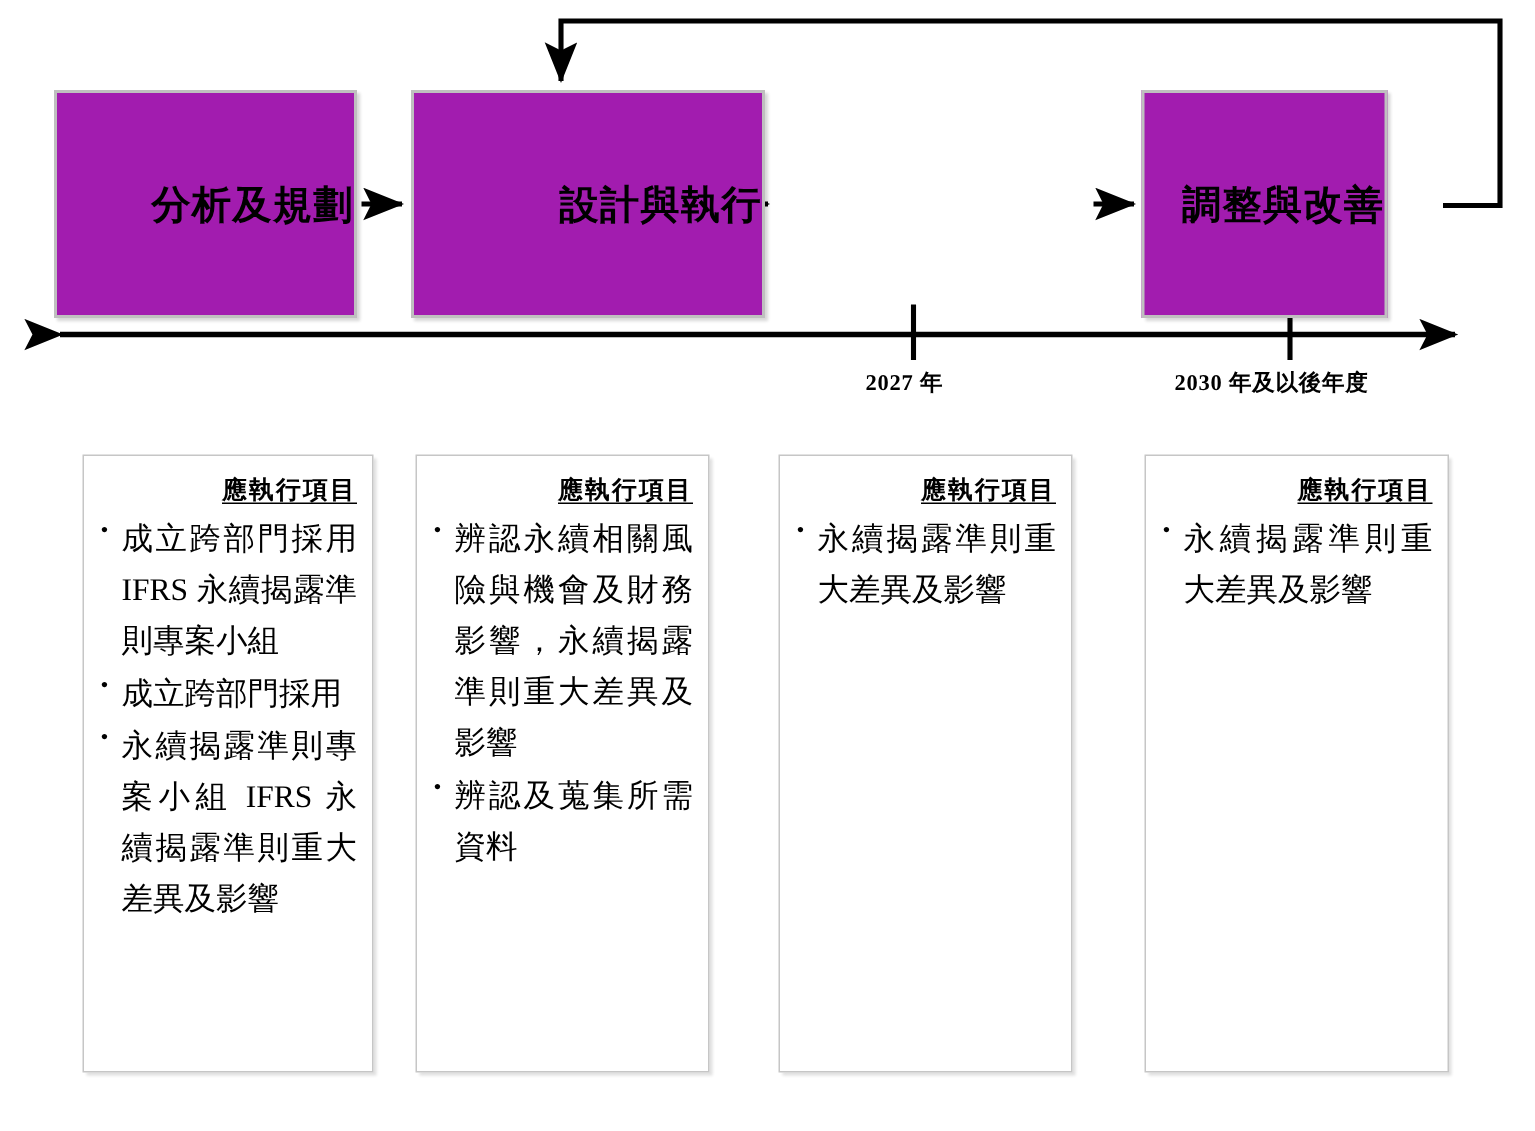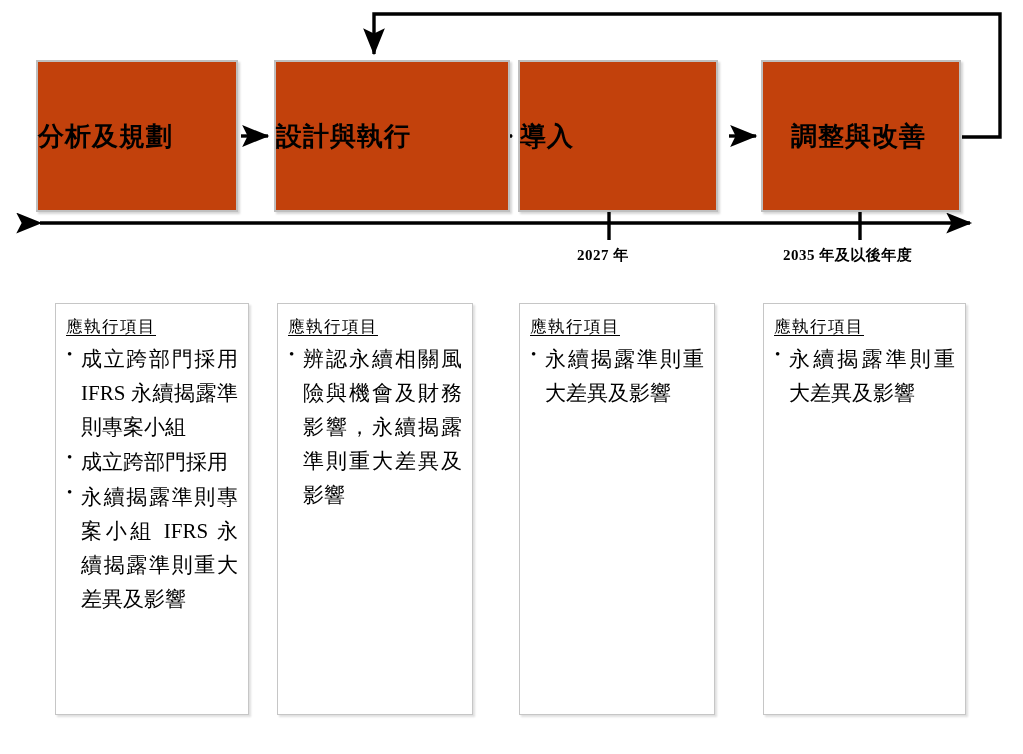--- a/index.html
+++ b/index.html
@@ -20,48 +20,48 @@
     position: absolute;
     left: 0; top: 0;
     width: 1023px;
     height: 754px;
   }
 
   
   .phase-box {
     position: absolute;
     box-sizing: border-box;
-    background: #c2410c;
+    background: #a21caf;
     border: 2px solid #bfbfbf;
     box-shadow: 2px 2px 2px rgba(0,0,0,0.16);
     display: flex;
     align-items: center;
-    justify-content: flex-start;
+    justify-content: flex-end;
   }
   .phase-label {
     font-family: "Liberation Serif", "DejaVu Serif", serif;
     font-weight: bold;
     font-size: 26px;
     letter-spacing: 1px;
     color: #000000;
     white-space: nowrap;
   }
 
   
   .detail-box {
     position: absolute;
     box-sizing: border-box;
     background: #ffffff;
     border: 1px solid #c6c6c6;
     box-shadow: 2px 2px 2px rgba(0,0,0,0.13);
     padding: 12px 10px 10px 10px;
   }
   .detail-title {
-    text-align: left;
-    font-weight: normal;
+    text-align: right;
+    font-weight: bold;
     font-size: 16.5px;
     text-decoration: underline;
     text-underline-offset: 3px;
     letter-spacing: 1.5px;
     margin: 0 0 4px 0;
     white-space: nowrap;
   }
   .detail-list {
     list-style: none;
     margin: 0;
@@ -144,45 +144,43 @@
   </svg>
 
   <div class="phase-box" style="left:36px; top:60px; width:202px; height:152px;">
     <span class="phase-label">分析及規劃</span>
   </div>
 
   <div class="phase-box" style="left:274px; top:60px; width:236px; height:152px;">
     <span class="phase-label">設計與執行</span>
   </div>
 
-  <div class="phase-box" style="left:518px; top:60px; width:200px; height:152px;">
-    <span class="phase-label">導入</span>
-  </div>
 
-  <div class="phase-box" style="left:761px; top:60px; width:200px; height:152px;padding-left:28px;">
+  <div class="phase-box" style="left:761px; top:60px; width:164px; height:152px;padding-left:28px;">
     <span class="phase-label">調整與改善</span>
   </div>
 
   <div class="tick-caption" style="left:577px; top:246px;">2027 年</div>
 
-  <div class="tick-caption" style="left:783px; top:246px;">2035 年及以後年度</div>
+  <div class="tick-caption" style="left:783px; top:246px;">2030 年及以後年度</div>
 
   <div class="detail-box" style="left:55px; top:303px; width:194px; height:412px;">
     <div class="detail-title">應執行項目</div>
     <ul class="detail-list">
       <li>成立跨部門採用 IFRS 永續揭露準則專案小組</li>
       <li>成立跨部門採用</li>
       <li>永續揭露準則專案小組 IFRS 永續揭露準則重大差異及影響</li>
     </ul>
   </div>
 
   <div class="detail-box" style="left:277px; top:303px; width:196px; height:412px;">
     <div class="detail-title">應執行項目</div>
     <ul class="detail-list">
       <li>辨認永續相關風險與機會及財務影響，永續揭露準則重大差異及影響</li>
+      <li>辨認及蒐集所需資料</li>
     </ul>
   </div>
 
   <div class="detail-box" style="left:519px; top:303px; width:196px; height:412px;">
     <div class="detail-title">應執行項目</div>
     <ul class="detail-list">
       <li>永續揭露準則重大差異及影響</li>
     </ul>
   </div>
 

